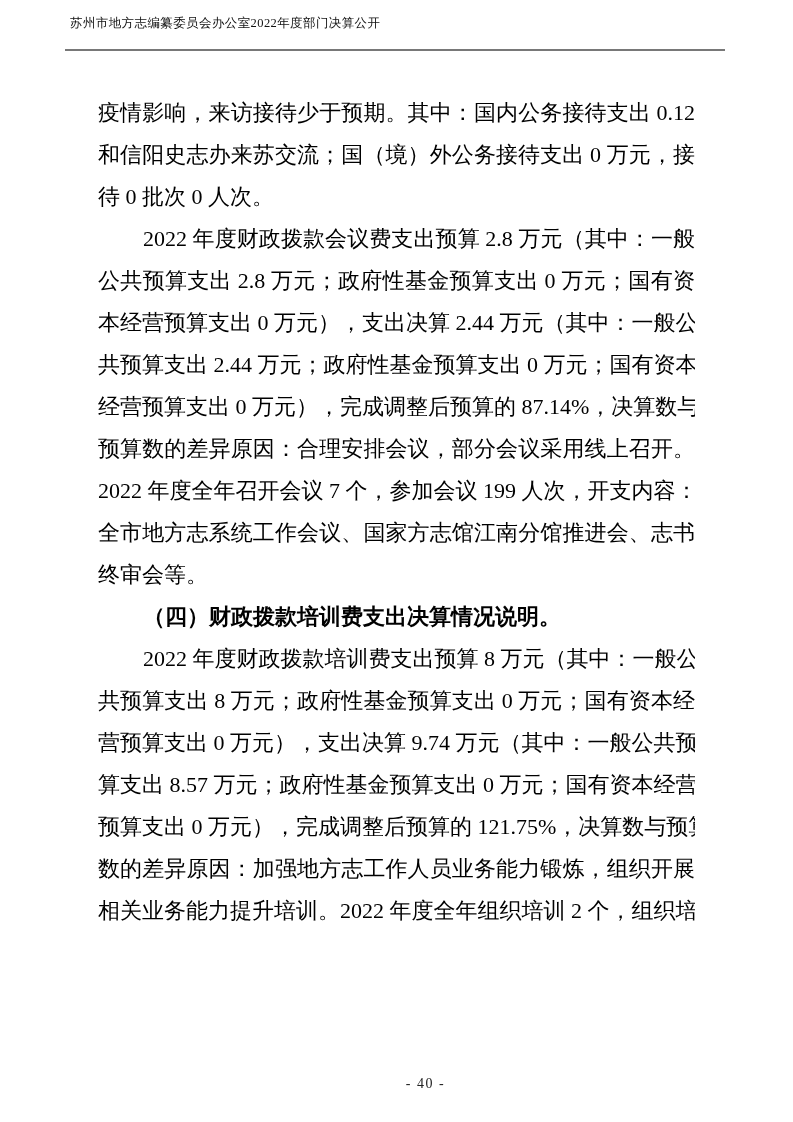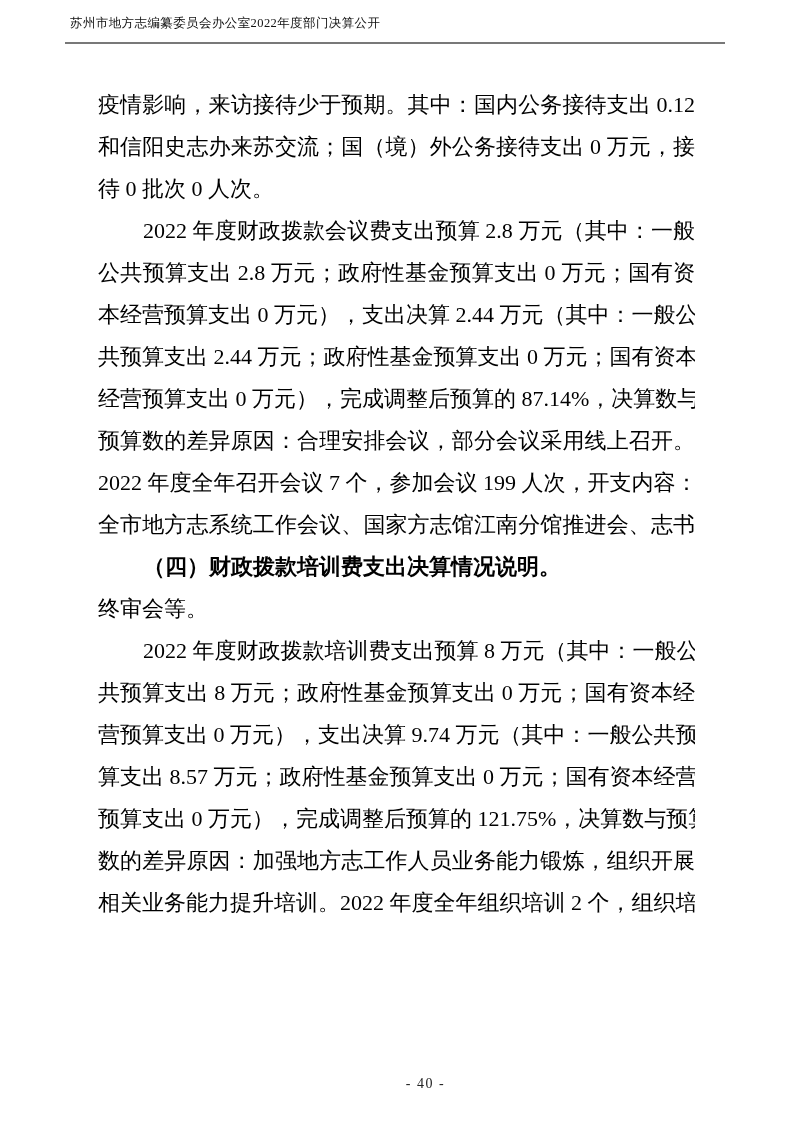--- a/index.html
+++ b/index.html
@@ -13,34 +13,34 @@
     overflow: hidden;
   }
   .page {
     position: absolute; inset: 0;
     background: #ffffff;
   }
   .doc-header {
     position: absolute;
     left: 65px; top: 13px;
     width: 660px;
-    padding-bottom: 10px;
+    padding-bottom: 17px;
     border-bottom: 2px solid #787878;
   }
   .doc-header .title {
     display: inline-block;
     margin-left: 5px;
     font-size: 12.5px;
     letter-spacing: 0.4px;
     color: #111;
     white-space: nowrap;
   }
   .doc-body {
     position: absolute;
-    left: 98px; top: 84px;
+    left: 98px; top: 92px;
     width: 597px;
   }
   .t-line {
     height: 42px;
     line-height: 42px;
     font-size: 22px;
     color: #000;
     text-align: justify;
     text-align-last: justify;
     overflow: hidden;
@@ -78,22 +78,22 @@
       <div class="t-line">和信阳史志办来苏交流；国（境）外公务接待支出 0 万元，接</div>
       <div class="t-line no-fill">待 0 批次 0 人次。</div>
       <div class="t-line indent">2022 年度财政拨款会议费支出预算 2.8 万元（其中：一般</div>
       <div class="t-line">公共预算支出 2.8 万元；政府性基金预算支出 0 万元；国有资</div>
       <div class="t-line">本经营预算支出 0 万元），支出决算 2.44 万元（其中：一般公</div>
       <div class="t-line">共预算支出 2.44 万元；政府性基金预算支出 0 万元；国有资本</div>
       <div class="t-line">经营预算支出 0 万元），完成调整后预算的 87.14%，决算数与</div>
       <div class="t-line">预算数的差异原因：合理安排会议，部分会议采用线上召开。</div>
       <div class="t-line">2022 年度全年召开会议 7 个，参加会议 199 人次，开支内容：</div>
       <div class="t-line">全市地方志系统工作会议、国家方志馆江南分馆推进会、志书</div>
+      <div class="t-line no-fill">终审会等。</div>
       <div class="t-line no-fill indent bold">（四）财政拨款培训费支出决算情况说明。</div>
-      <div class="t-line no-fill">终审会等。</div>
       <div class="t-line indent">2022 年度财政拨款培训费支出预算 8 万元（其中：一般公</div>
       <div class="t-line">共预算支出 8 万元；政府性基金预算支出 0 万元；国有资本经</div>
       <div class="t-line">营预算支出 0 万元），支出决算 9.74 万元（其中：一般公共预</div>
       <div class="t-line">算支出 8.57 万元；政府性基金预算支出 0 万元；国有资本经营</div>
       <div class="t-line">预算支出 0 万元），完成调整后预算的 121.75%，决算数与预算</div>
       <div class="t-line">数的差异原因：加强地方志工作人员业务能力锻炼，组织开展</div>
       <div class="t-line">相关业务能力提升培训。2022 年度全年组织培训 2 个，组织培</div>
     </div>
 
   <div class="doc-footer">

